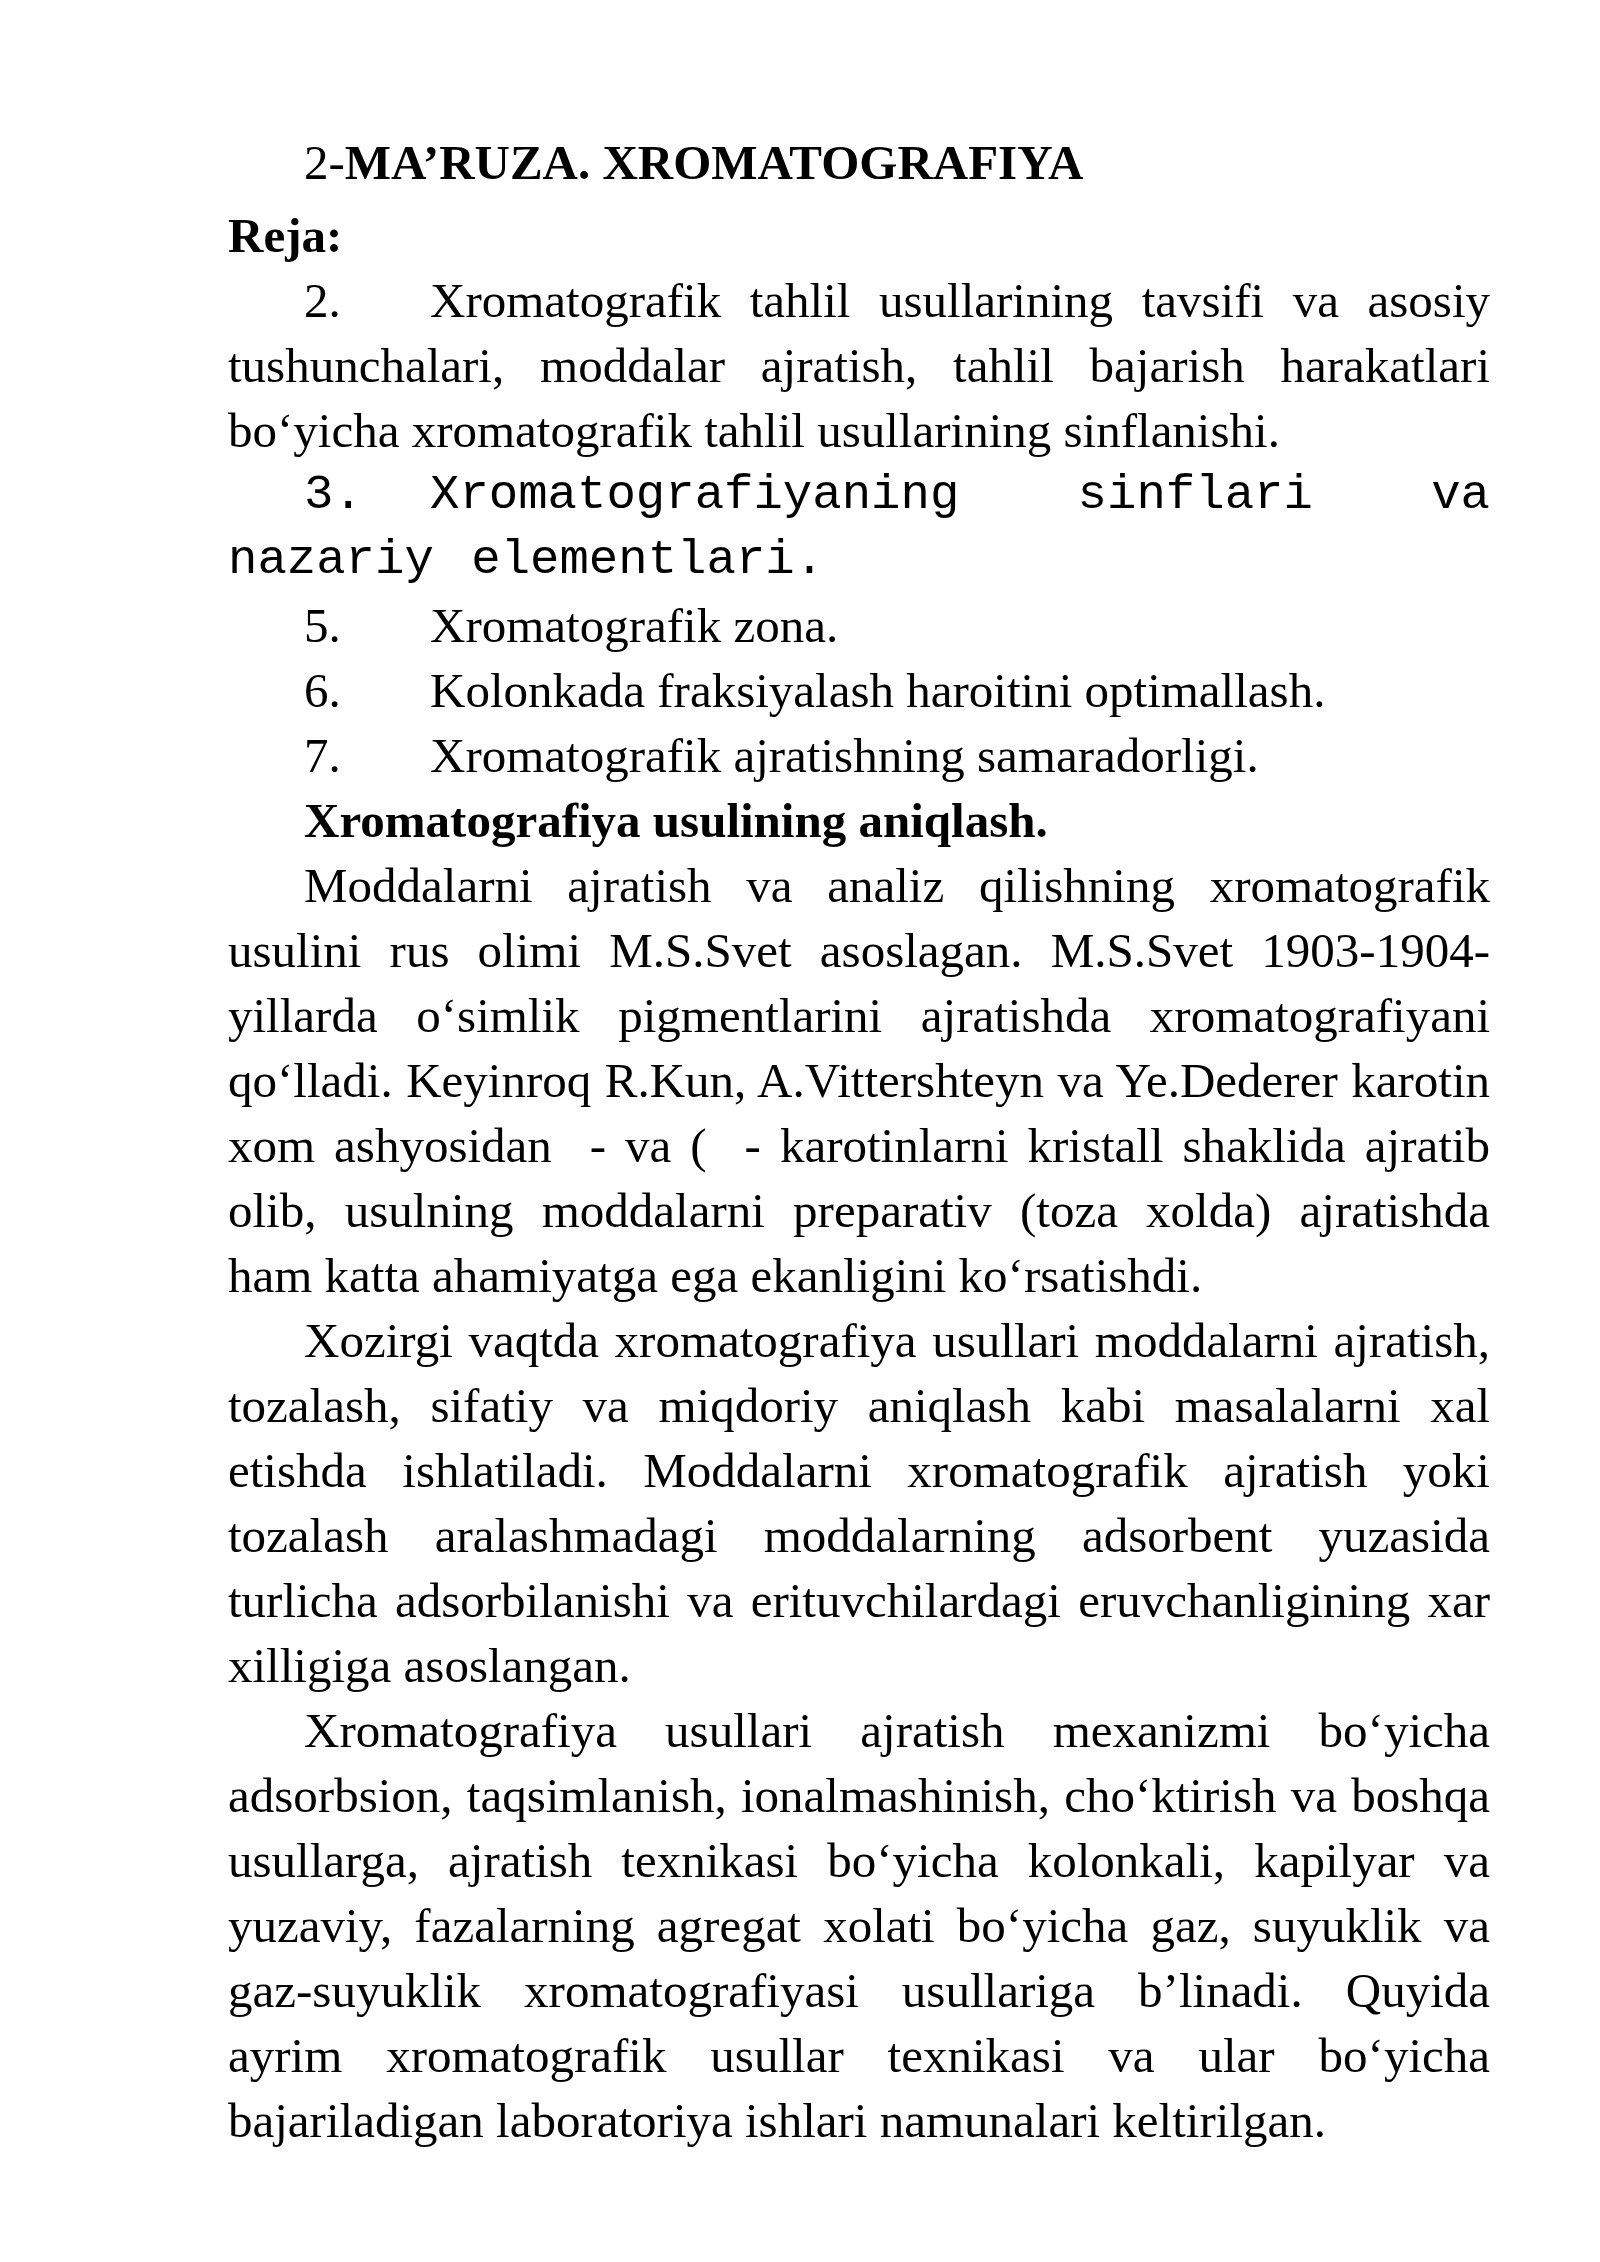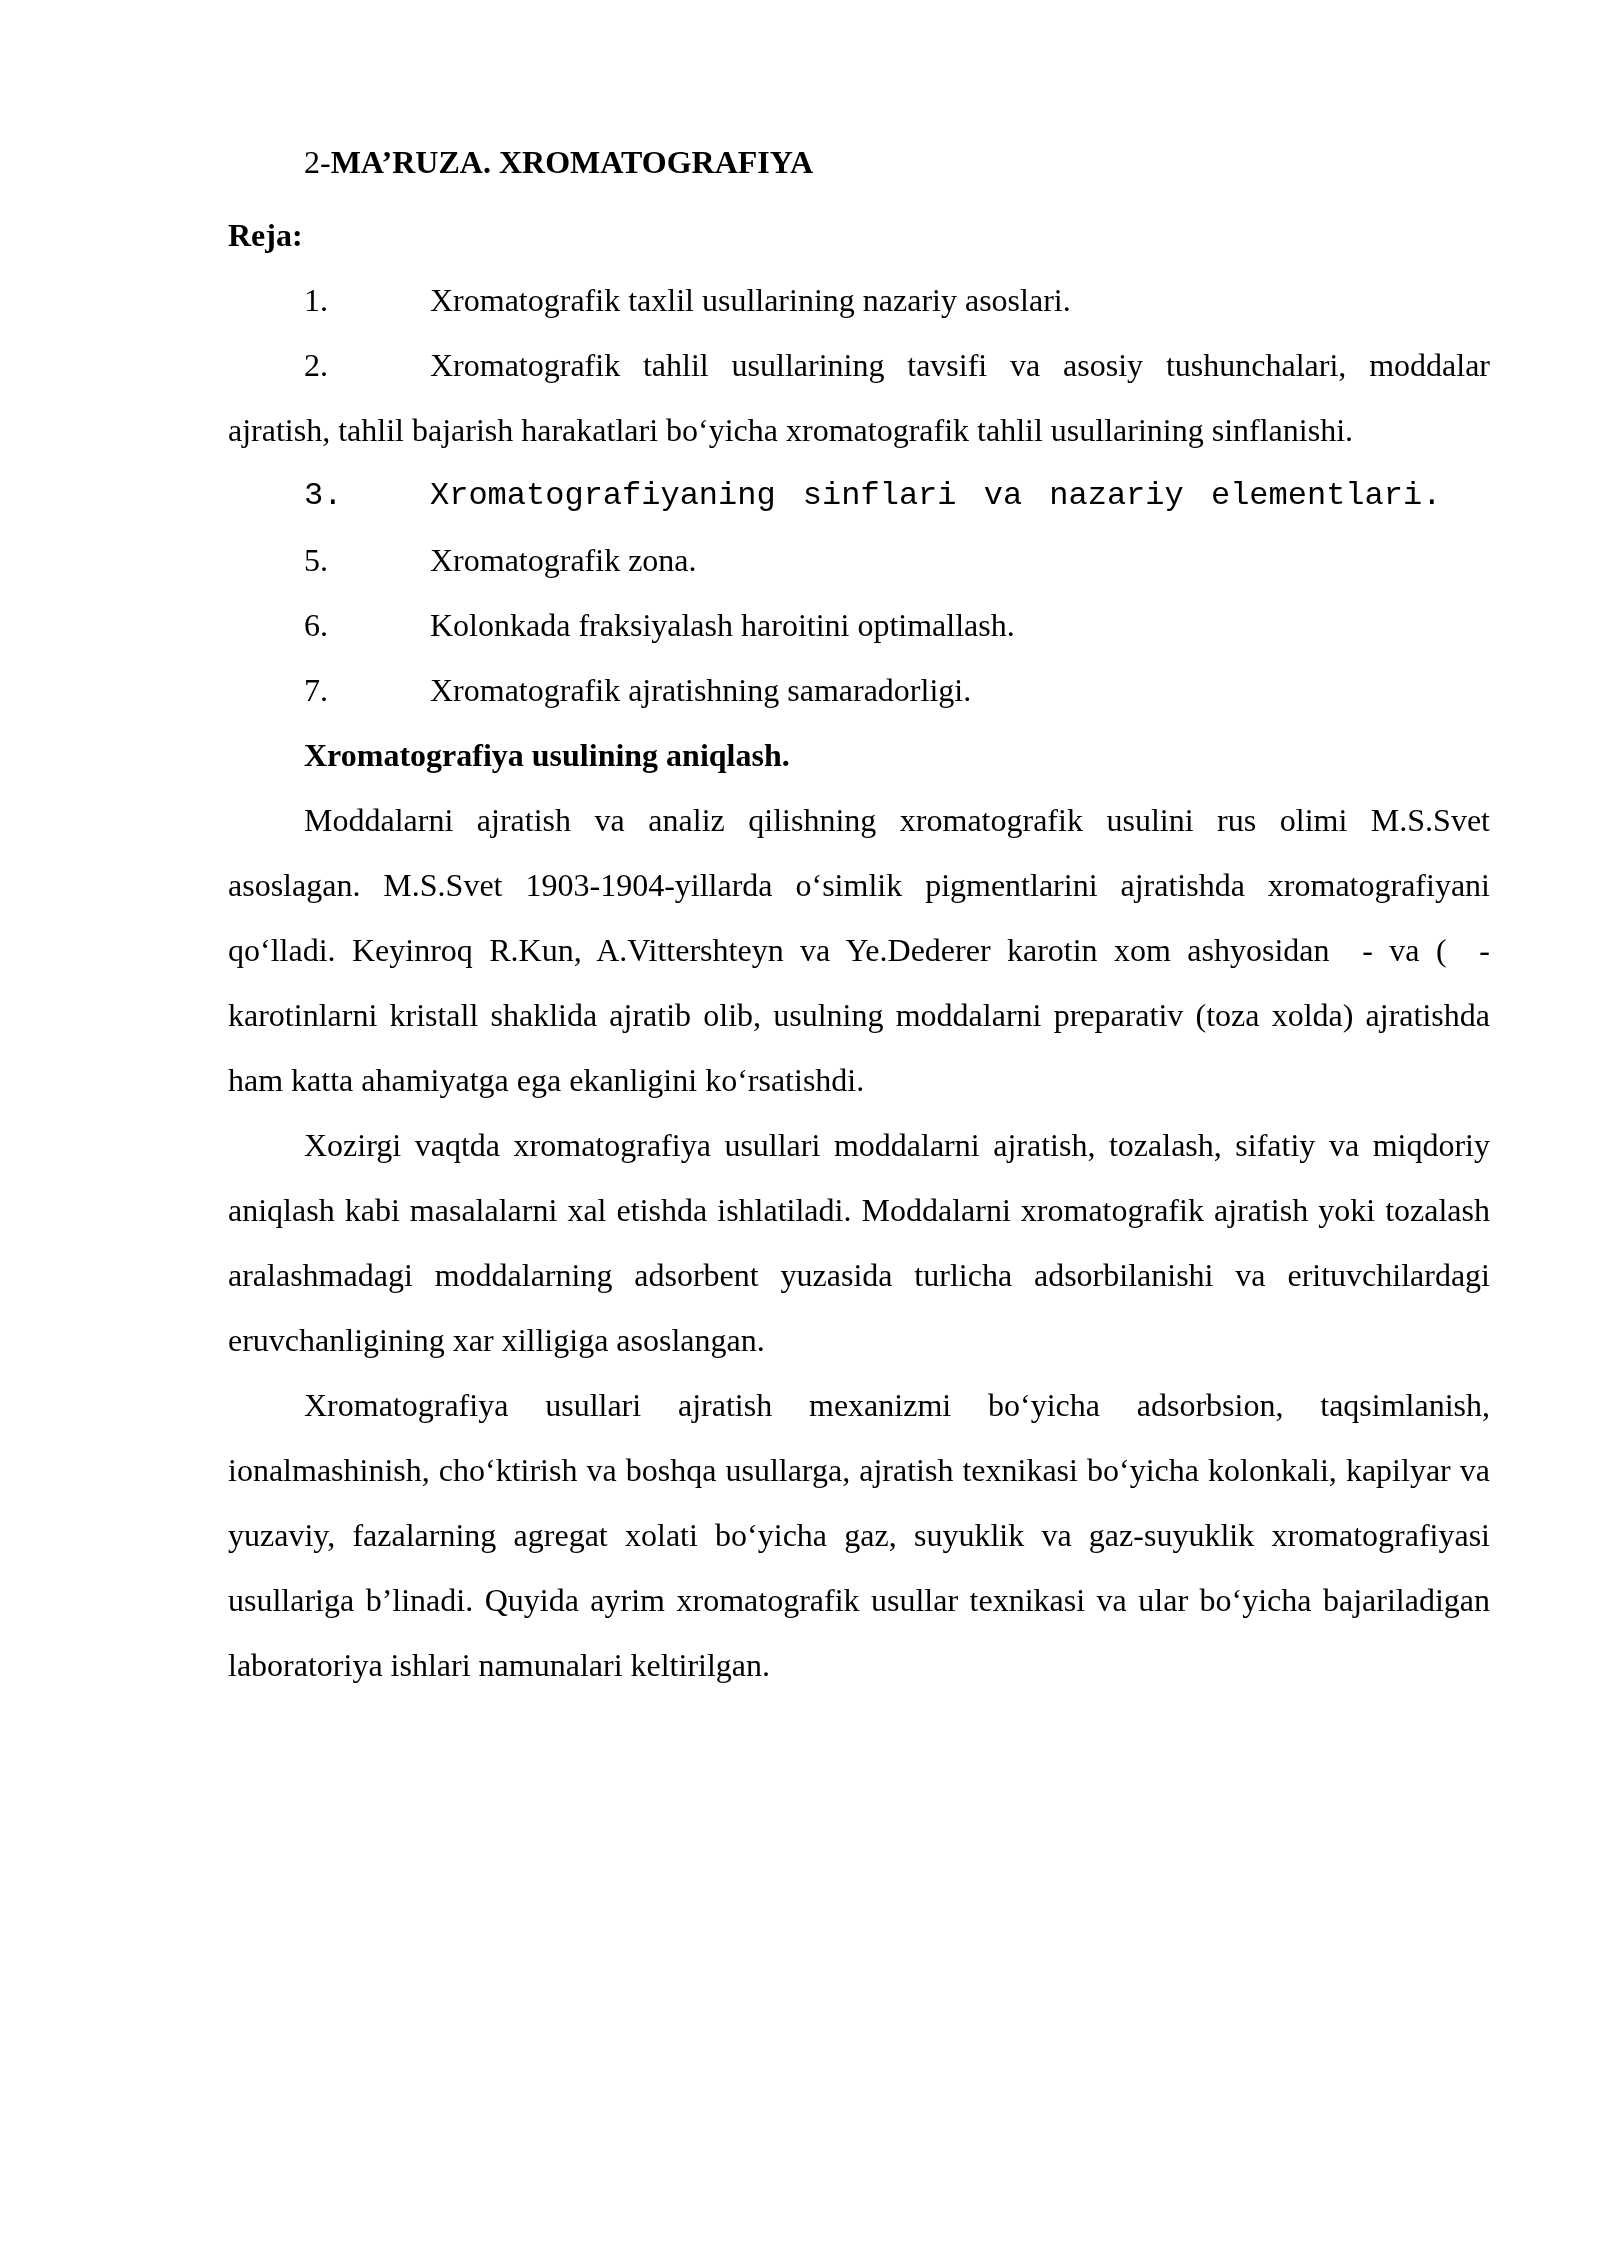--- a/index.html
+++ b/index.html
@@ -10,21 +10,21 @@
     background: #ffffff;
     overflow: hidden;
     font-family: "Liberation Serif", serif;
     color: #000000;
   }
   .content {
     position: absolute;
     left: 228px;
     top: 130px;
     width: 1262px;
-    font-size: 32px;
+    font-size: 49px;
     line-height: 65px;
   }
   p { margin: 0; }
   .b { font-weight: bold; }
   .title { text-indent: 76px; margin-bottom: 8px; }
   .center { text-align: left; }
   .item { text-indent: 76px; text-align: justify; }
   .item .num {
     display: inline-block;
     width: 126px;
@@ -37,21 +37,20 @@
 </head>
 <body>
 
 <div class="page" style="background: rgb(255, 255, 255); color: rgb(0, 0, 0);">
   <div class="content">
 
     <p class="title"><span>2-</span><span class="b">MA’RUZA. XROMATOGRAFIYA</span></p>
 
     <p class="center b">Reja:</p>
 
-    <p class="item"><span class="num">1.</span><span>Xromatografik taxlil usullarining nazariy asoslari.</span></p>
 
     <p class="item"><span class="num">2.</span><span>Xromatografik tahlil usullarining tavsifi va asosiy tushunchalari, moddalar ajratish, tahlil bajarish harakatlari bo‘yicha xromatografik tahlil usullarining sinflanishi.</span></p>
 
     <p class="item spread"><span class="num">3.</span><span>Xromatografiyaning sinflari va nazariy elementlari.</span></p>
 
 
     <p class="item"><span class="num">5.</span><span>Xromatografik zona.</span></p>
 
     <p class="item"><span class="num">6.</span><span>Kolonkada fraksiyalash haroitini optimallash.</span></p>
 

